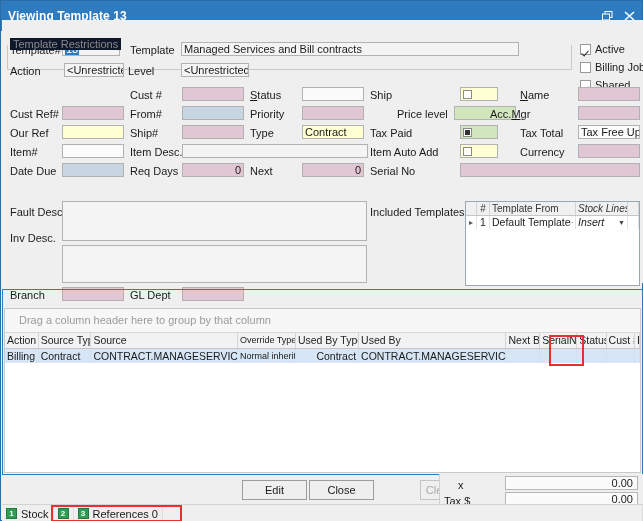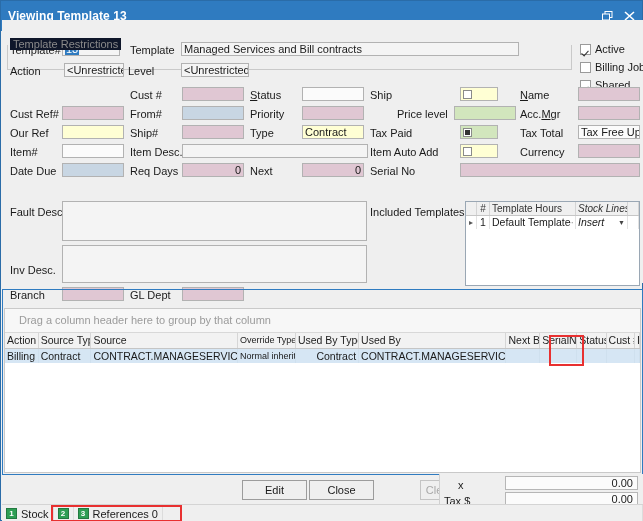--- a/index.html
+++ b/index.html
@@ -212,42 +212,42 @@
     </div>
     <div class="lbl row-abs" style="left:368px;top:126px;">Item Auto Add</div>
     <div class="fld f-yellow row-abs" style="left:458px;top:124px;width:38px;display:flex;align-items:center;">
       <span style="width:9px;height:9px;border:1px solid #8a8a8a;background:#fff;display:inline-block;box-sizing:border-box;"></span>
     </div>
     <div class="lbl row-abs" style="left:368px;top:145px;">Serial No</div>
     <div class="fld f-pink row-abs" style="left:458px;top:143px;width:180px;"></div>
 
     <div class="lbl row-abs" style="left:518px;top:69px;"><u>N</u>ame</div>
     <div class="fld f-pink row-abs" style="left:576px;top:67px;width:62px;"></div>
-    <div class="lbl row-abs" style="left:518px;top:88px;">Acc.<u>M</u>gr</div>
+    <div class="lbl row-abs" style="left:488px;top:88px;">Acc.<u>M</u>gr</div>
     <div class="fld f-pink row-abs" style="left:576px;top:86px;width:62px;"></div>
     <div class="lbl row-abs" style="left:518px;top:107px;">Tax Total</div>
     <div class="fld f-white row-abs" style="left:576px;top:105px;width:62px;">Tax Free Up</div>
     <div class="lbl row-abs" style="left:518px;top:126px;">Currency</div>
     <div class="fld f-pink row-abs" style="left:576px;top:124px;width:62px;"></div>
 
     <div class="lbl row-abs" style="left:8px;top:186px;">Fault Desc.</div>
     <div class="fld f-grey row-abs" style="left:60px;top:181px;width:305px;height:40px;"></div>
-    <div class="lbl row-abs" style="left:8px;top:244px;text-align:right;">Inv Desc.</div>
+    <div class="lbl row-abs" style="left:8px;top:212px;text-align:right;">Inv Desc.</div>
     <div class="fld f-grey row-abs" style="left:60px;top:225px;width:305px;height:38px;"></div>
     <div class="lbl row-abs" style="left:8px;top:269px;">Branch</div>
     <div class="fld f-pink row-abs" style="left:60px;top:267px;width:62px;"></div>
     <div class="lbl row-abs" style="left:128px;top:269px;">GL Dept</div>
     <div class="fld f-pink row-abs" style="left:180px;top:267px;width:62px;"></div>
 
     <div class="lbl row-abs" style="left:368px;top:186px;">Included Templates</div>
     <div class="inclgrid">
       <div class="ig-head">
         <div class="ig-c0"></div>
         <div class="ig-c1">#</div>
-        <div class="ig-c2">Template Hours</div>
+        <div class="ig-c2">Template From</div>
         <div class="ig-c3">Stock Lines</div>
         <div class="ig-c4"></div>
       </div>
       <div class="ig-row">
         <div class="ig-c0">▸</div>
         <div class="ig-c1">1</div>
         <div class="ig-c2"><span class="dots">···</span><span>Default Template</span></div>
         <div class="ig-c3"><span class="caret">▼</span><span>Insert</span></div>
         <div class="ig-c4"></div>
       </div>

